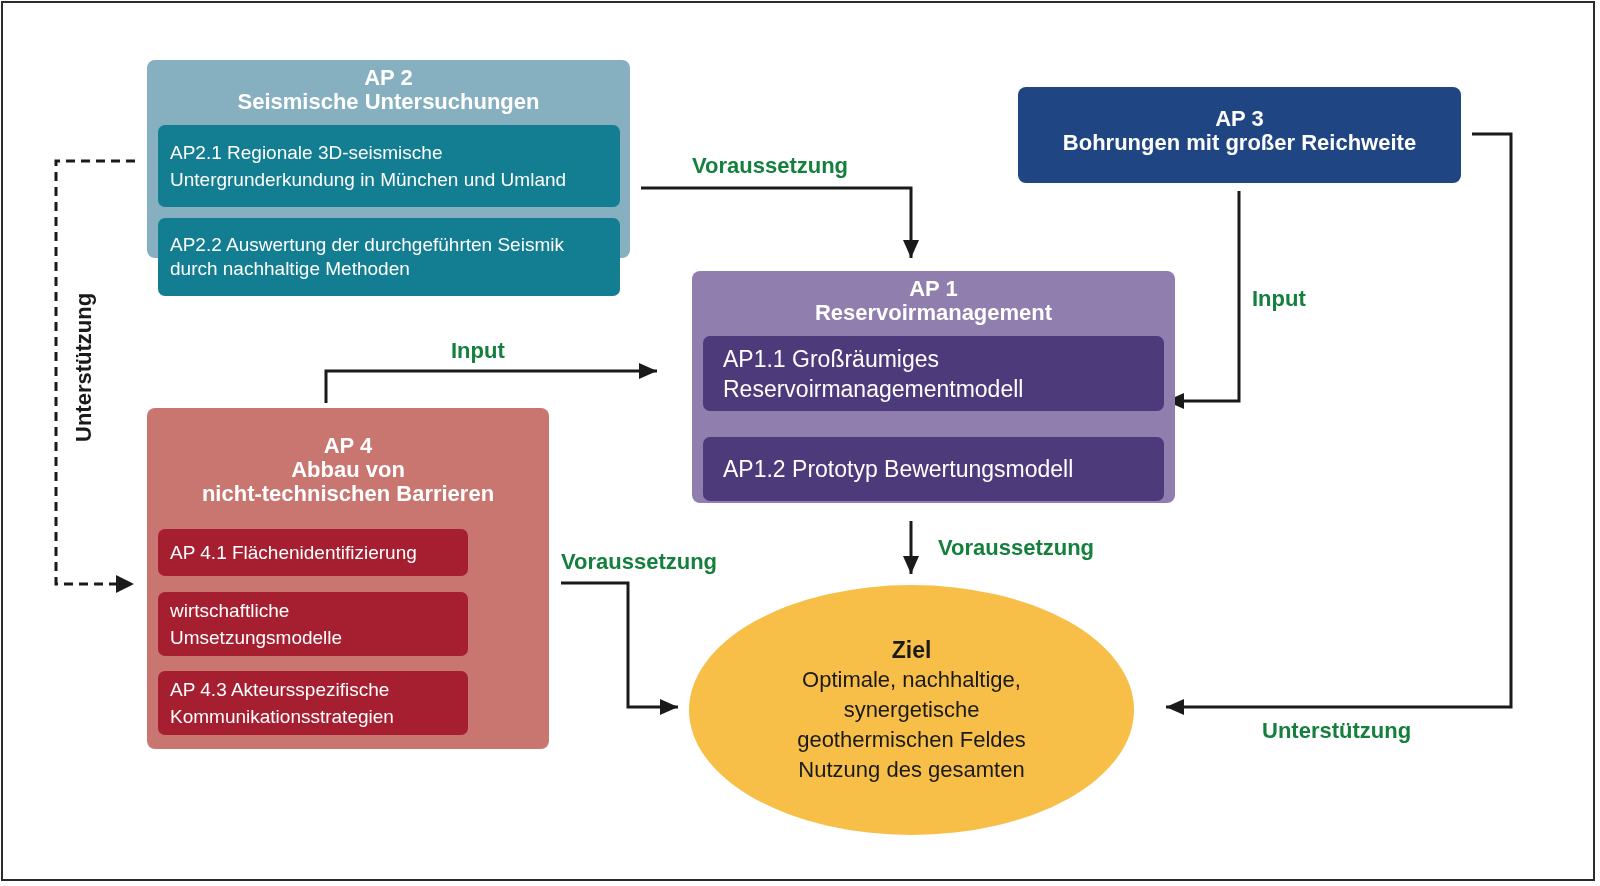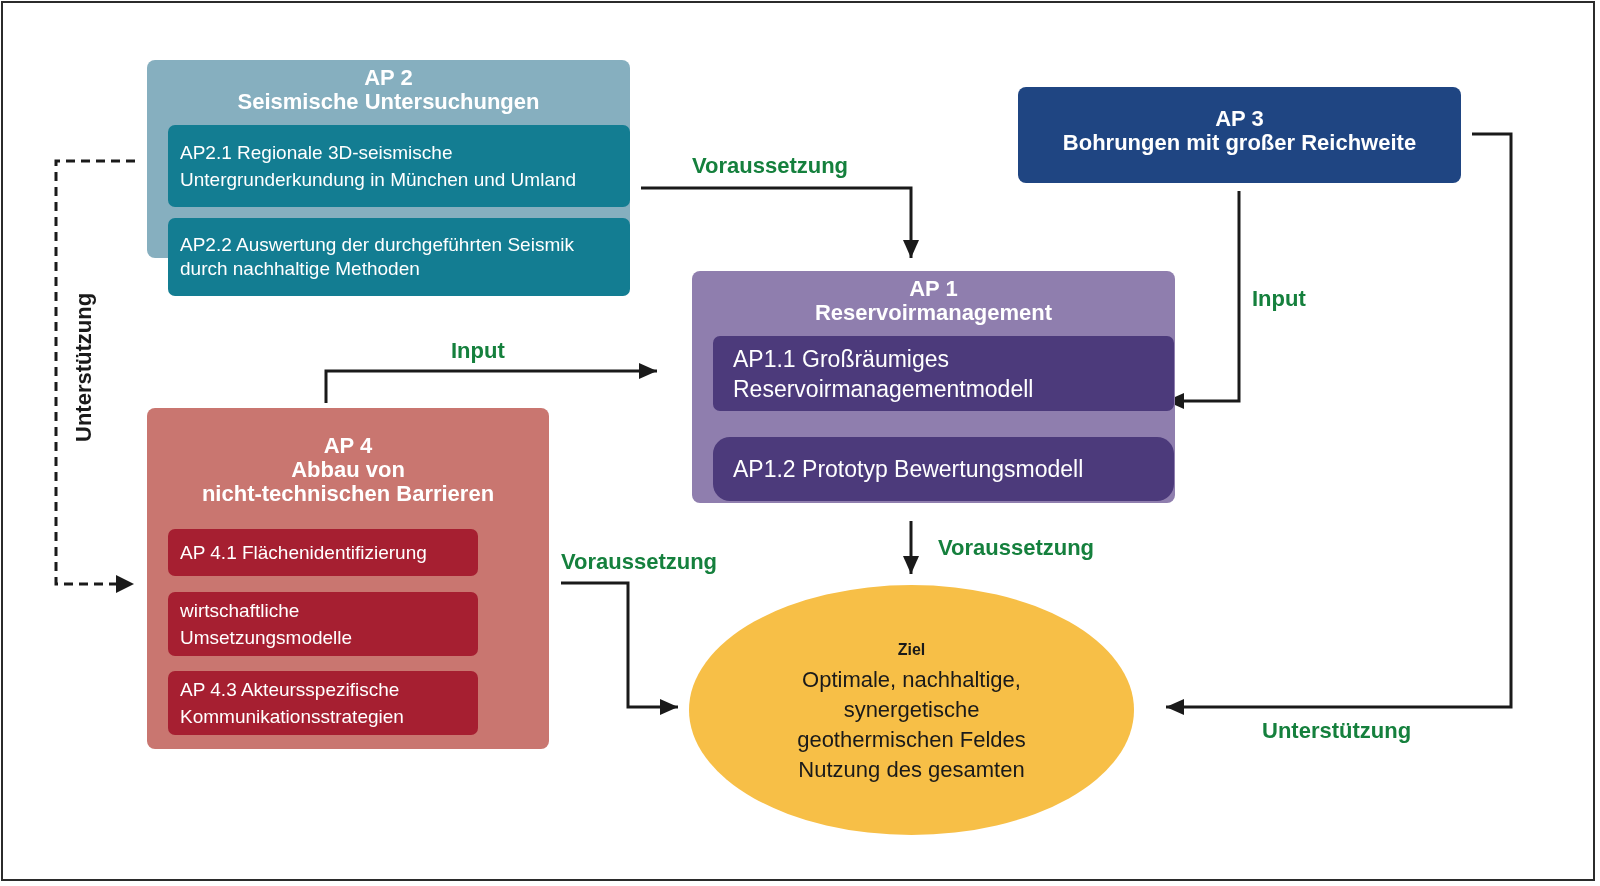--- a/index.html
+++ b/index.html
@@ -3,37 +3,37 @@
 <meta charset="utf-8">
 <style>
   html, body { margin:0; padding:0; background:#ffffff; }
   body { width:1600px; height:886px; position:relative; overflow:hidden;
          font-family:"Liberation Sans", "DejaVu Sans", sans-serif; }
   .frame { position:absolute; left:1px; top:1px; width:1594px; height:880px;
            border:2px solid #2b2b2b; box-sizing:border-box; background:#fff; }
   .box { position:absolute; border-radius:8px; box-sizing:border-box; }
   .box-title { color:#fff; font-weight:bold; text-align:center; line-height:24px; font-size:22px; }
   .sub { position:absolute; border-radius:7px; box-sizing:border-box; color:#fff;
-         font-size:19px; line-height:27px; padding:0 12px; display:flex; align-items:center;margin-left:10px; }
+         font-size:19px; line-height:27px; padding:0 12px; display:flex; align-items:center; }
   .sub span { display:block; }
   .ap2 { left:147px; top:60px; width:483px; height:198px; background:#86afbf; }
   .ap2 .box-title { padding-top:6px; }
   .ap2-sub { background:#137d92; left:11px; width:462px; }
   .ap3 { left:1018px; top:87px; width:443px; height:96px; background:#1f4582; }
   .ap3 .box-title { padding-top:20px; }
   .ap1 { left:692px; top:271px; width:483px; height:232px; background:#8f7eae; }
   .ap1 .box-title { padding-top:6px; }
   .ap1-sub { background:#4c3a7b; left:11px; width:461px; font-size:23px; line-height:30px; padding:0 20px; }
   .ap4 { left:147px; top:408px; width:402px; height:341px; background:#c97670; }
   .ap4 .box-title { padding-top:26px; }
   .ap4-sub { background:#a61f31; left:11px; width:310px; }
   .goal { position:absolute; left:689px; top:585px; width:445px; height:250px;
           background:#f7bf47; border-radius:50%; display:flex; flex-direction:column;
           align-items:center; justify-content:center; text-align:center; color:#1a1a1a; }
-  .goal .g-title { font-weight:bold; font-size:16px; line-height:30px; }
+  .goal .g-title { font-weight:bold; font-size:23px; line-height:30px; }
   .goal .g-line { font-size:22px; line-height:30px; }
   .lbl { position:absolute; font-weight:bold; font-size:22px; color:#15803d; white-space:nowrap; }
   .lbl-vert { position:absolute; font-weight:bold; font-size:22px; color:#1a1a1a; white-space:nowrap;
               transform:rotate(-90deg); transform-origin:center center; }
   svg.conn { position:absolute; left:0; top:0; }
 </style>
 </head>
 <body>
 
 <div class="frame"></div>
@@ -96,21 +96,21 @@
   <div class="box-title">
     <div>AP 1</div>
     <div>Reservoirmanagement</div>
   </div>
   <div class="sub ap1-sub" style="top:65px; height:75px;">
     <div>
       <span>AP1.1 Großräumiges</span>
       <span>Reservoirmanagementmodell</span>
     </div>
   </div>
-  <div class="sub ap1-sub" style="top:166px; height:64px;border-radius:17px;">
+  <div class="sub ap1-sub" style="top:166px; height:64px;">
     <span>AP1.2 Prototyp Bewertungsmodell</span>
   </div>
 </div>
 
 <div class="box ap4">
   <div class="box-title">
     <div>AP 4</div>
     <div>Abbau von</div>
     <div>nicht-technischen Barrieren</div>
   </div>

